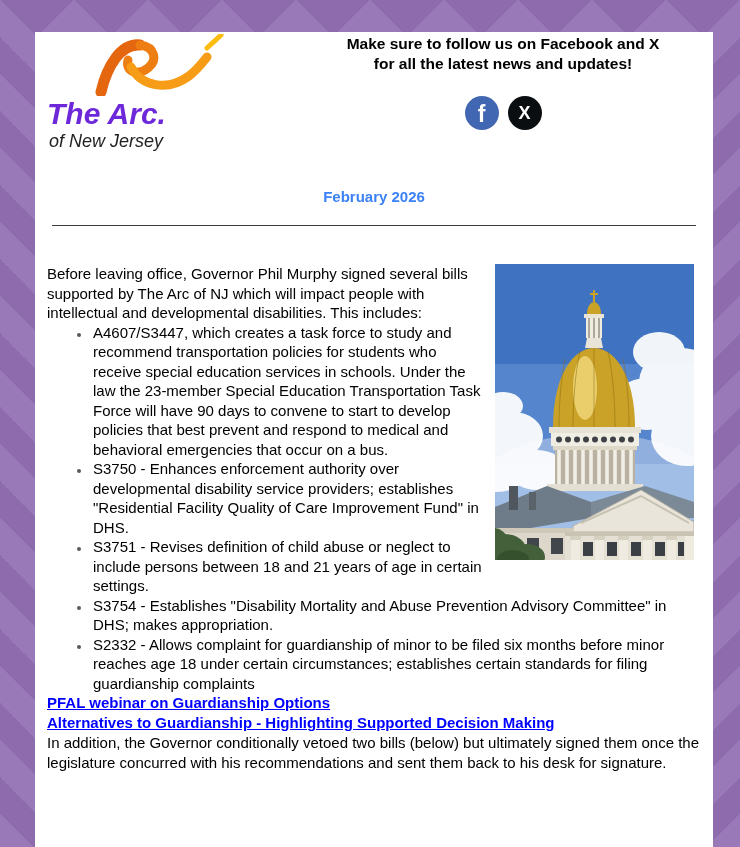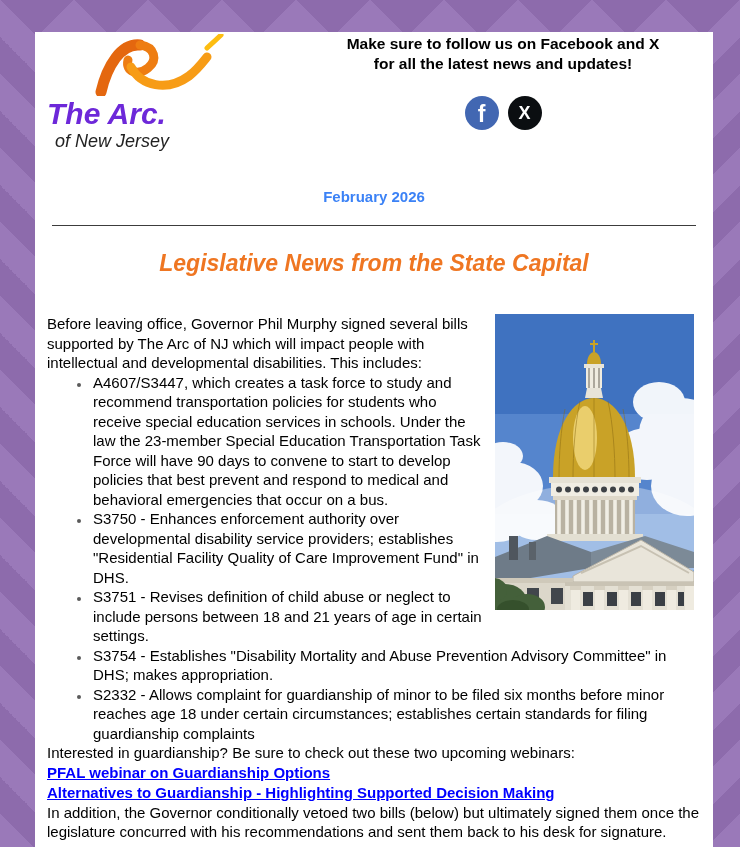--- a/index.html
+++ b/index.html
@@ -21,21 +21,21 @@
   }
   .card{
     position:absolute;left:35px;top:32px;width:678px;height:880px;
     background:#ffffff;box-sizing:border-box;padding:2px 12px 0 12px;
   }
   
   .header{display:flex;}
   .logo{flex:0 0 258px;cursor:pointer;}
   .swoosh{display:block;margin-left:48px;}
   .logo-title{font-style:italic;font-weight:700;font-size:30px;line-height:32px;color:#6d28d9;margin-top:2px;}
-  .logo-sub{font-style:italic;font-weight:400;font-size:18px;line-height:22px;color:#222;margin-left:8px;}
+  .logo-sub{font-style:italic;font-weight:400;font-size:18px;line-height:22px;color:#222;margin-left:2px;}
   .header-right{flex:1;text-align:center;}
   .follow{font-weight:700;font-size:15.5px;line-height:20px;color:#000;}
   .social{margin-top:22px;display:flex;justify-content:center;gap:9px;}
   .icon{width:34px;height:34px;border-radius:50%;display:flex;align-items:center;justify-content:center;text-decoration:none;}
   .fb{background:#4267b2;}
   .fb span{color:#fff;font-weight:700;font-size:23px;line-height:1;transform:translateY(1px);}
   .x{background:#0b0e11;}
   .x span{color:#fff;font-weight:700;font-size:18px;line-height:1;}
   .date{margin-top:36px;text-align:center;font-weight:700;font-size:15px;color:#3b82f6;}
   .rule{margin:20px 5px 0 5px;border:none;border-top:1px solid #3c3c3c;}
@@ -80,21 +80,20 @@
           <a href="#" class="icon x">
             <span>X</span>
           </a>
         </div>
       </div>
     </div>
 
     <div class="date">February 2026</div>
     <hr class="rule">
 
-    <h1 class="title">Legislative News from the State Capital</h1>
 
     <div class="article">
 
       <div class="photo" title="New Jersey State House golden dome against blue sky">
         <svg width="199" height="296" viewBox="0 0 199 296">
 
           <rect x="0" y="0" width="199" height="110" fill="#3f72c0"></rect>
           <rect x="0" y="100" width="199" height="110" fill="#5585cd"></rect>
           <rect x="0" y="200" width="199" height="96" fill="#6f9cd9"></rect>
 
@@ -209,21 +208,20 @@
       <p>Before leaving office, Governor Phil Murphy signed several bills supported by The Arc of NJ which will impact people with intellectual and developmental disabilities. This includes:</p>
 
       <ul class="bullets">
         <li>A4607/S3447, which creates a task force to study and recommend transportation policies for students who receive special education services in schools. Under the law the 23-member Special Education Transportation Task Force will have 90 days to convene to start to develop policies that best prevent and respond to medical and behavioral emergencies that occur on a bus.</li>
         <li>S3750 - Enhances enforcement authority over developmental disability service providers; establishes "Residential Facility Quality of Care Improvement Fund" in DHS.</li>
         <li>S3751 - Revises definition of child abuse or neglect to include persons between 18 and 21 years of age in certain settings.</li>
         <li>S3754 - Establishes "Disability Mortality and Abuse Prevention Advisory Committee" in DHS; makes appropriation.</li>
         <li>S2332 - Allows complaint for guardianship of minor to be filed six months before minor reaches age 18 under certain circumstances; establishes certain standards for filing guardianship complaints</li>
       </ul>
 
-      <p>Interested in guardianship? Be sure to check out these two upcoming webinars:</p>
 
       <a href="#" class="weblink">PFAL webinar on Guardianship Options</a>
       <a href="#" class="weblink">Alternatives to Guardianship - Highlighting Supported Decision Making</a>
 
       <p>In addition, the Governor conditionally vetoed two bills (below) but ultimately signed them once the legislature concurred with his recommendations and sent them back to his desk for signature.</p>
     </div>
 
   </div>
 </div>
 

